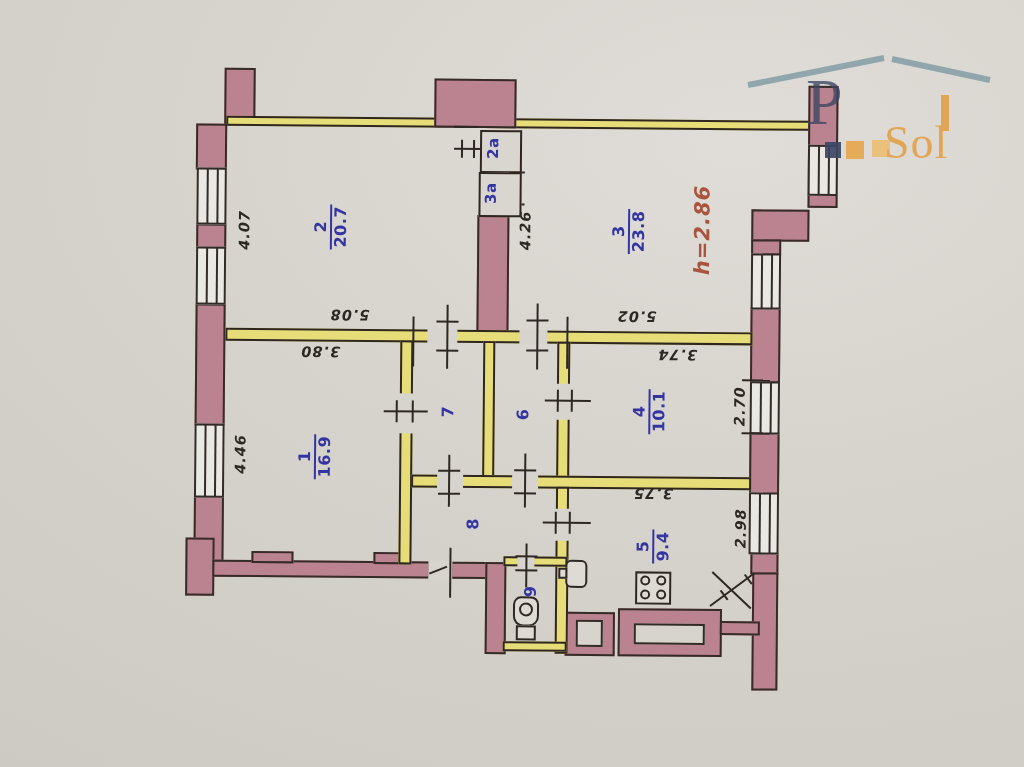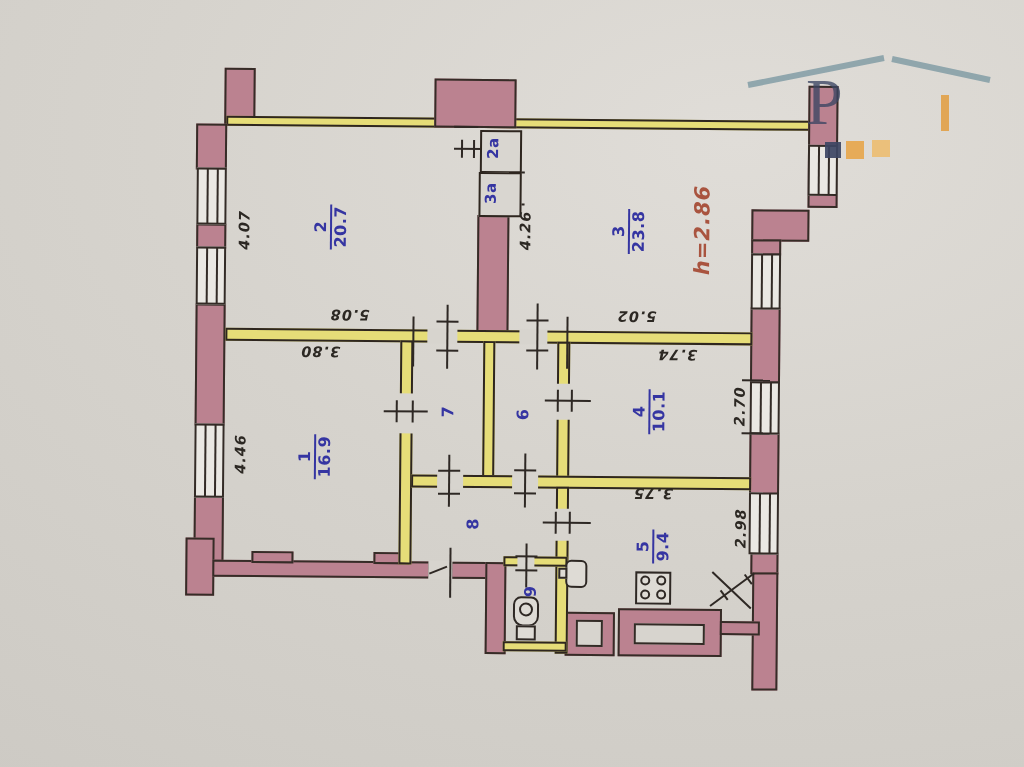--- a/index.html
+++ b/index.html
@@ -249,14 +249,15 @@
   <div class="logo" style="left:0;top:0;width:1024px;height:220px;">
     <svg width="1024" height="220" style="position:absolute;left:0;top:0;">
       <line x1="748" y1="85" x2="884" y2="58" stroke="#7b98a2" stroke-width="6" opacity="0.85"></line>
       <line x1="892" y1="59" x2="990" y2="80" stroke="#7b98a2" stroke-width="6" opacity="0.85"></line>
     </svg>
     <div class="logo-mark">P</div>
     <div class="abs" style="left:825px;top:142px;width:16px;height:16px;background:#3d4663;"></div>
     <div class="abs" style="left:846px;top:141px;width:18px;height:18px;background:#e7a84e;"></div>
     <div class="abs" style="left:872px;top:140px;width:18px;height:17px;background:#edbe74;"></div>
     <div class="abs" style="left:941px;top:95px;width:8px;height:36px;background:#e2a24b;"></div>
+    <div class="logo-text-bottom">Sol</div>
   </div>
 </div>
 
 </body></html>

